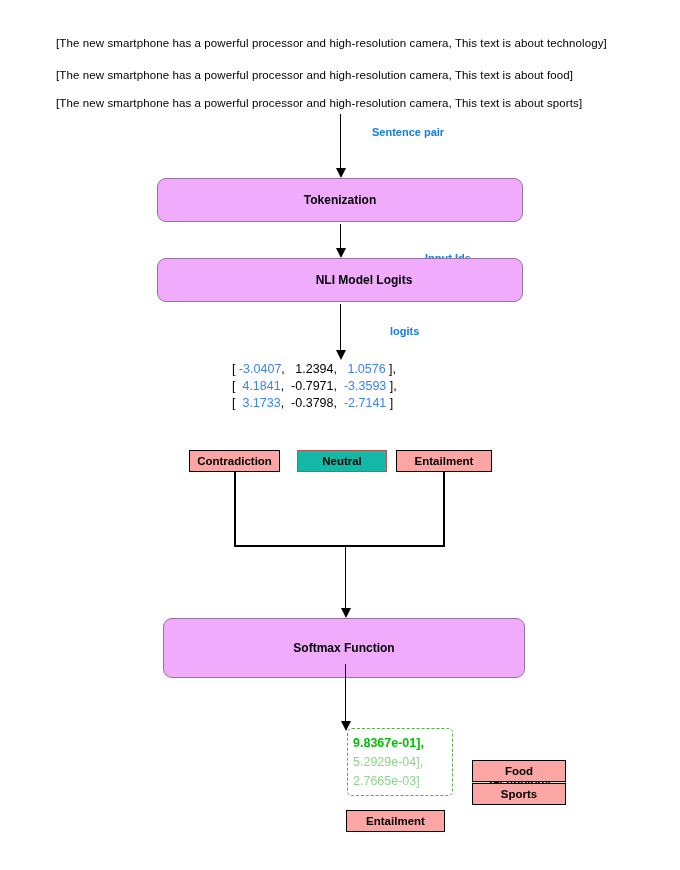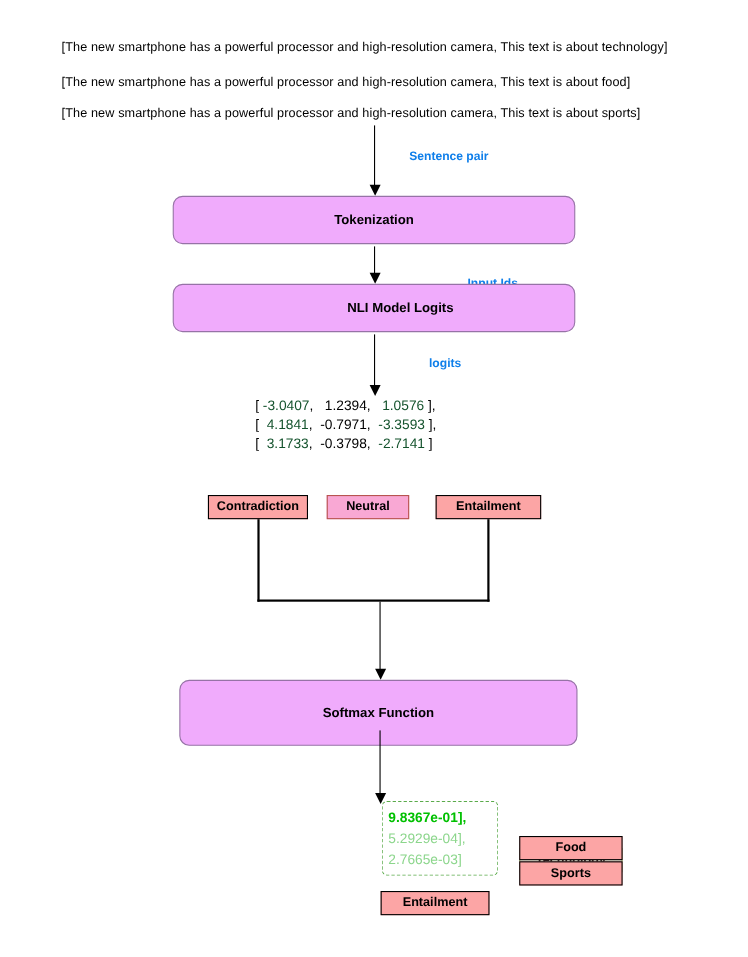--- a/index.html
+++ b/index.html
@@ -52,21 +52,21 @@
   #proc-soft  { left: 163px; top: 618px; width: 362px; height: 60px; }
 
   
   .edge-label {
     position: absolute;
     font-size: 11px;
     font-weight: bold;
     color: #0f7fea;
     white-space: nowrap;
   }
-  #lbl-pair  { left: 372px; top: 136px; }
+  #lbl-pair  { left: 372px; top: 126px; }
   #lbl-ids   { left: 381px; top: 252px; padding-left: 44px; }
   #lbl-logits{ left: 390px; top: 325px; }
 
   
   .arrow {
     position: absolute;
     width: 0;
     border-left: 1.6px solid #000;
   }
   .arrow::after {
@@ -88,40 +88,40 @@
   
   .matrix {
     position: absolute;
     font-family: "Liberation Sans", sans-serif;
     font-size: 12.5px;
     line-height: 17px;
     white-space: pre;
     color: #000;
   }
   #logits-matrix { left: 232px; top: 361px; }
-  .blue { color: #14532d; text-align: center; }
+  .blue { color: #3b82f6; text-align: center; }
   .blk  { color: #000000; }
 
   
   .lbox {
     position: absolute;
     box-sizing: border-box;
     border: 1.6px solid #000;
     background: #fca5a5;
     display: flex;
     align-items: center;
     justify-content: center;
     font-size: 11.5px;
     font-weight: bold;
     height: 22px;
   }
   #box-contradiction { left: 189px; top: 450px; width: 91px; }
   #box-neutral {
-    left: 297px; top: 450px; width: 75px;
-    background: #f9a8d4;
+    left: 297px; top: 450px; width: 90px;
+    background: #14b8a6;
     border-color: #b85450;
   }
   #box-entailment { left: 396px; top: 450px; width: 96px; }
 
   
   .line { position: absolute; background: #000; }
   #brk-left   { left: 234px; top: 472px; width: 1.6px; height: 75px; }
   #brk-right  { left: 443px; top: 472px; width: 1.6px; height: 75px; }
   #brk-bottom { left: 234px; top: 545.4px; width: 211px; height: 1.6px; }
 

